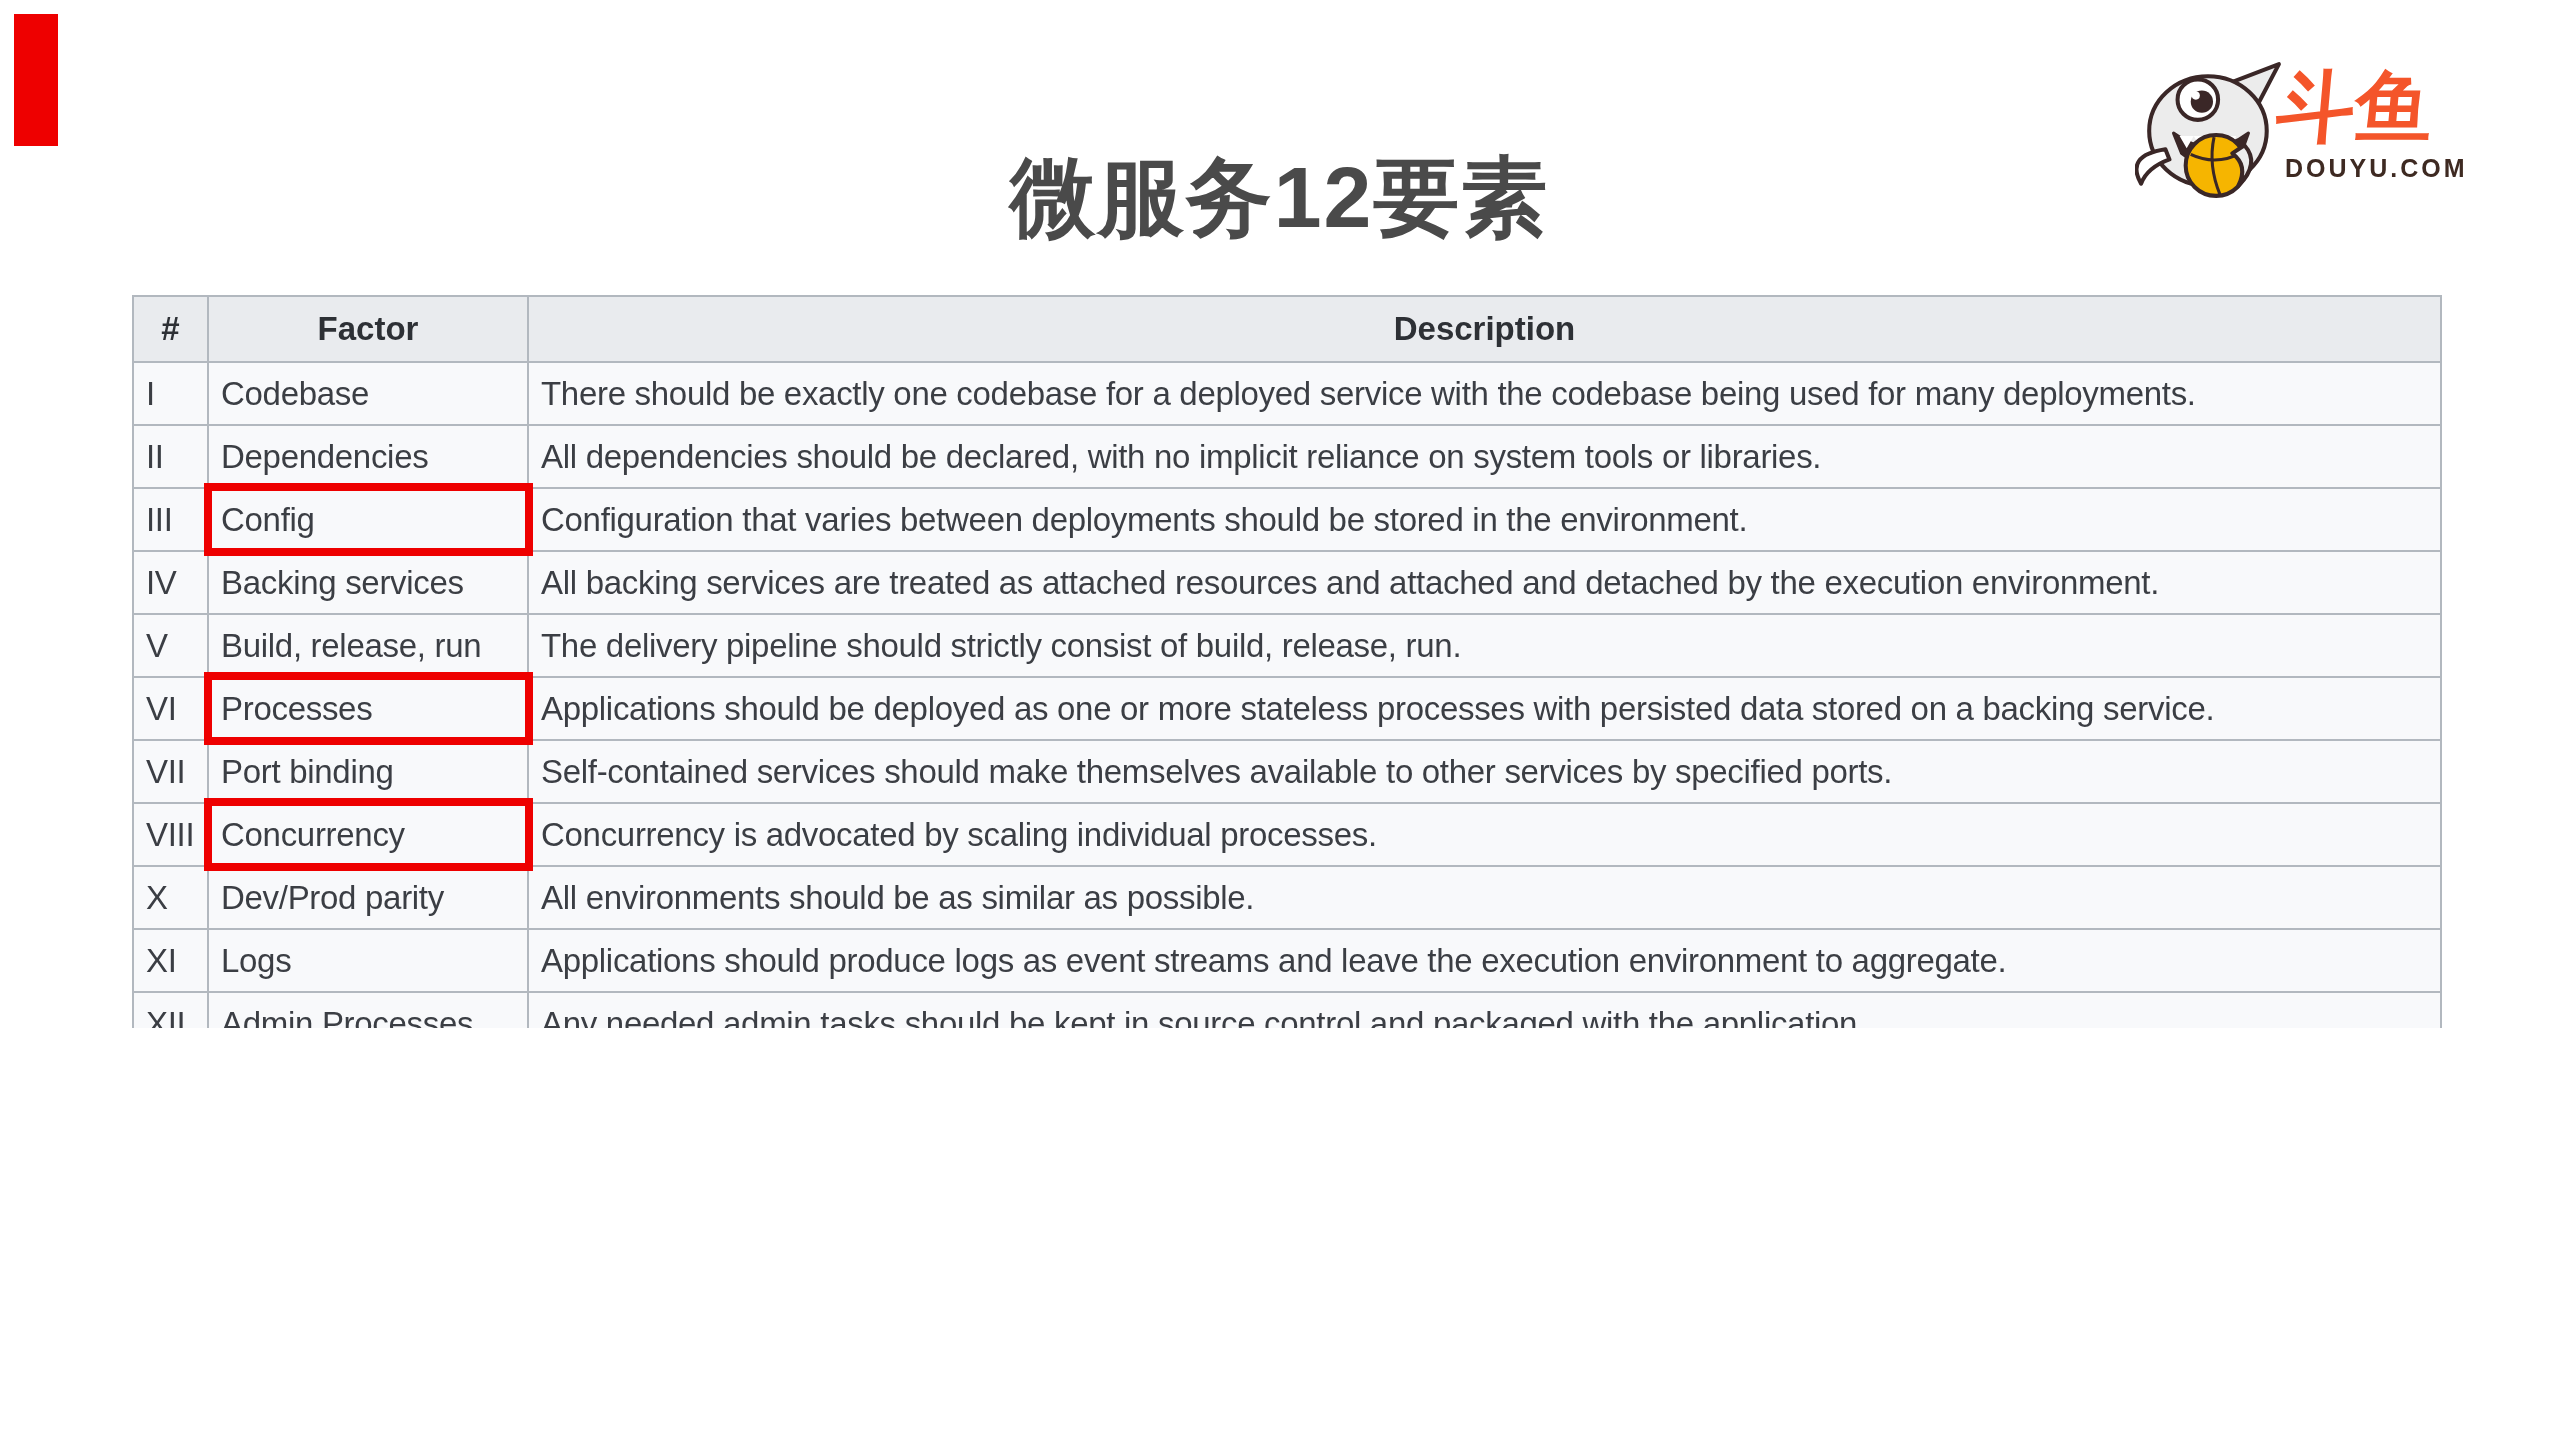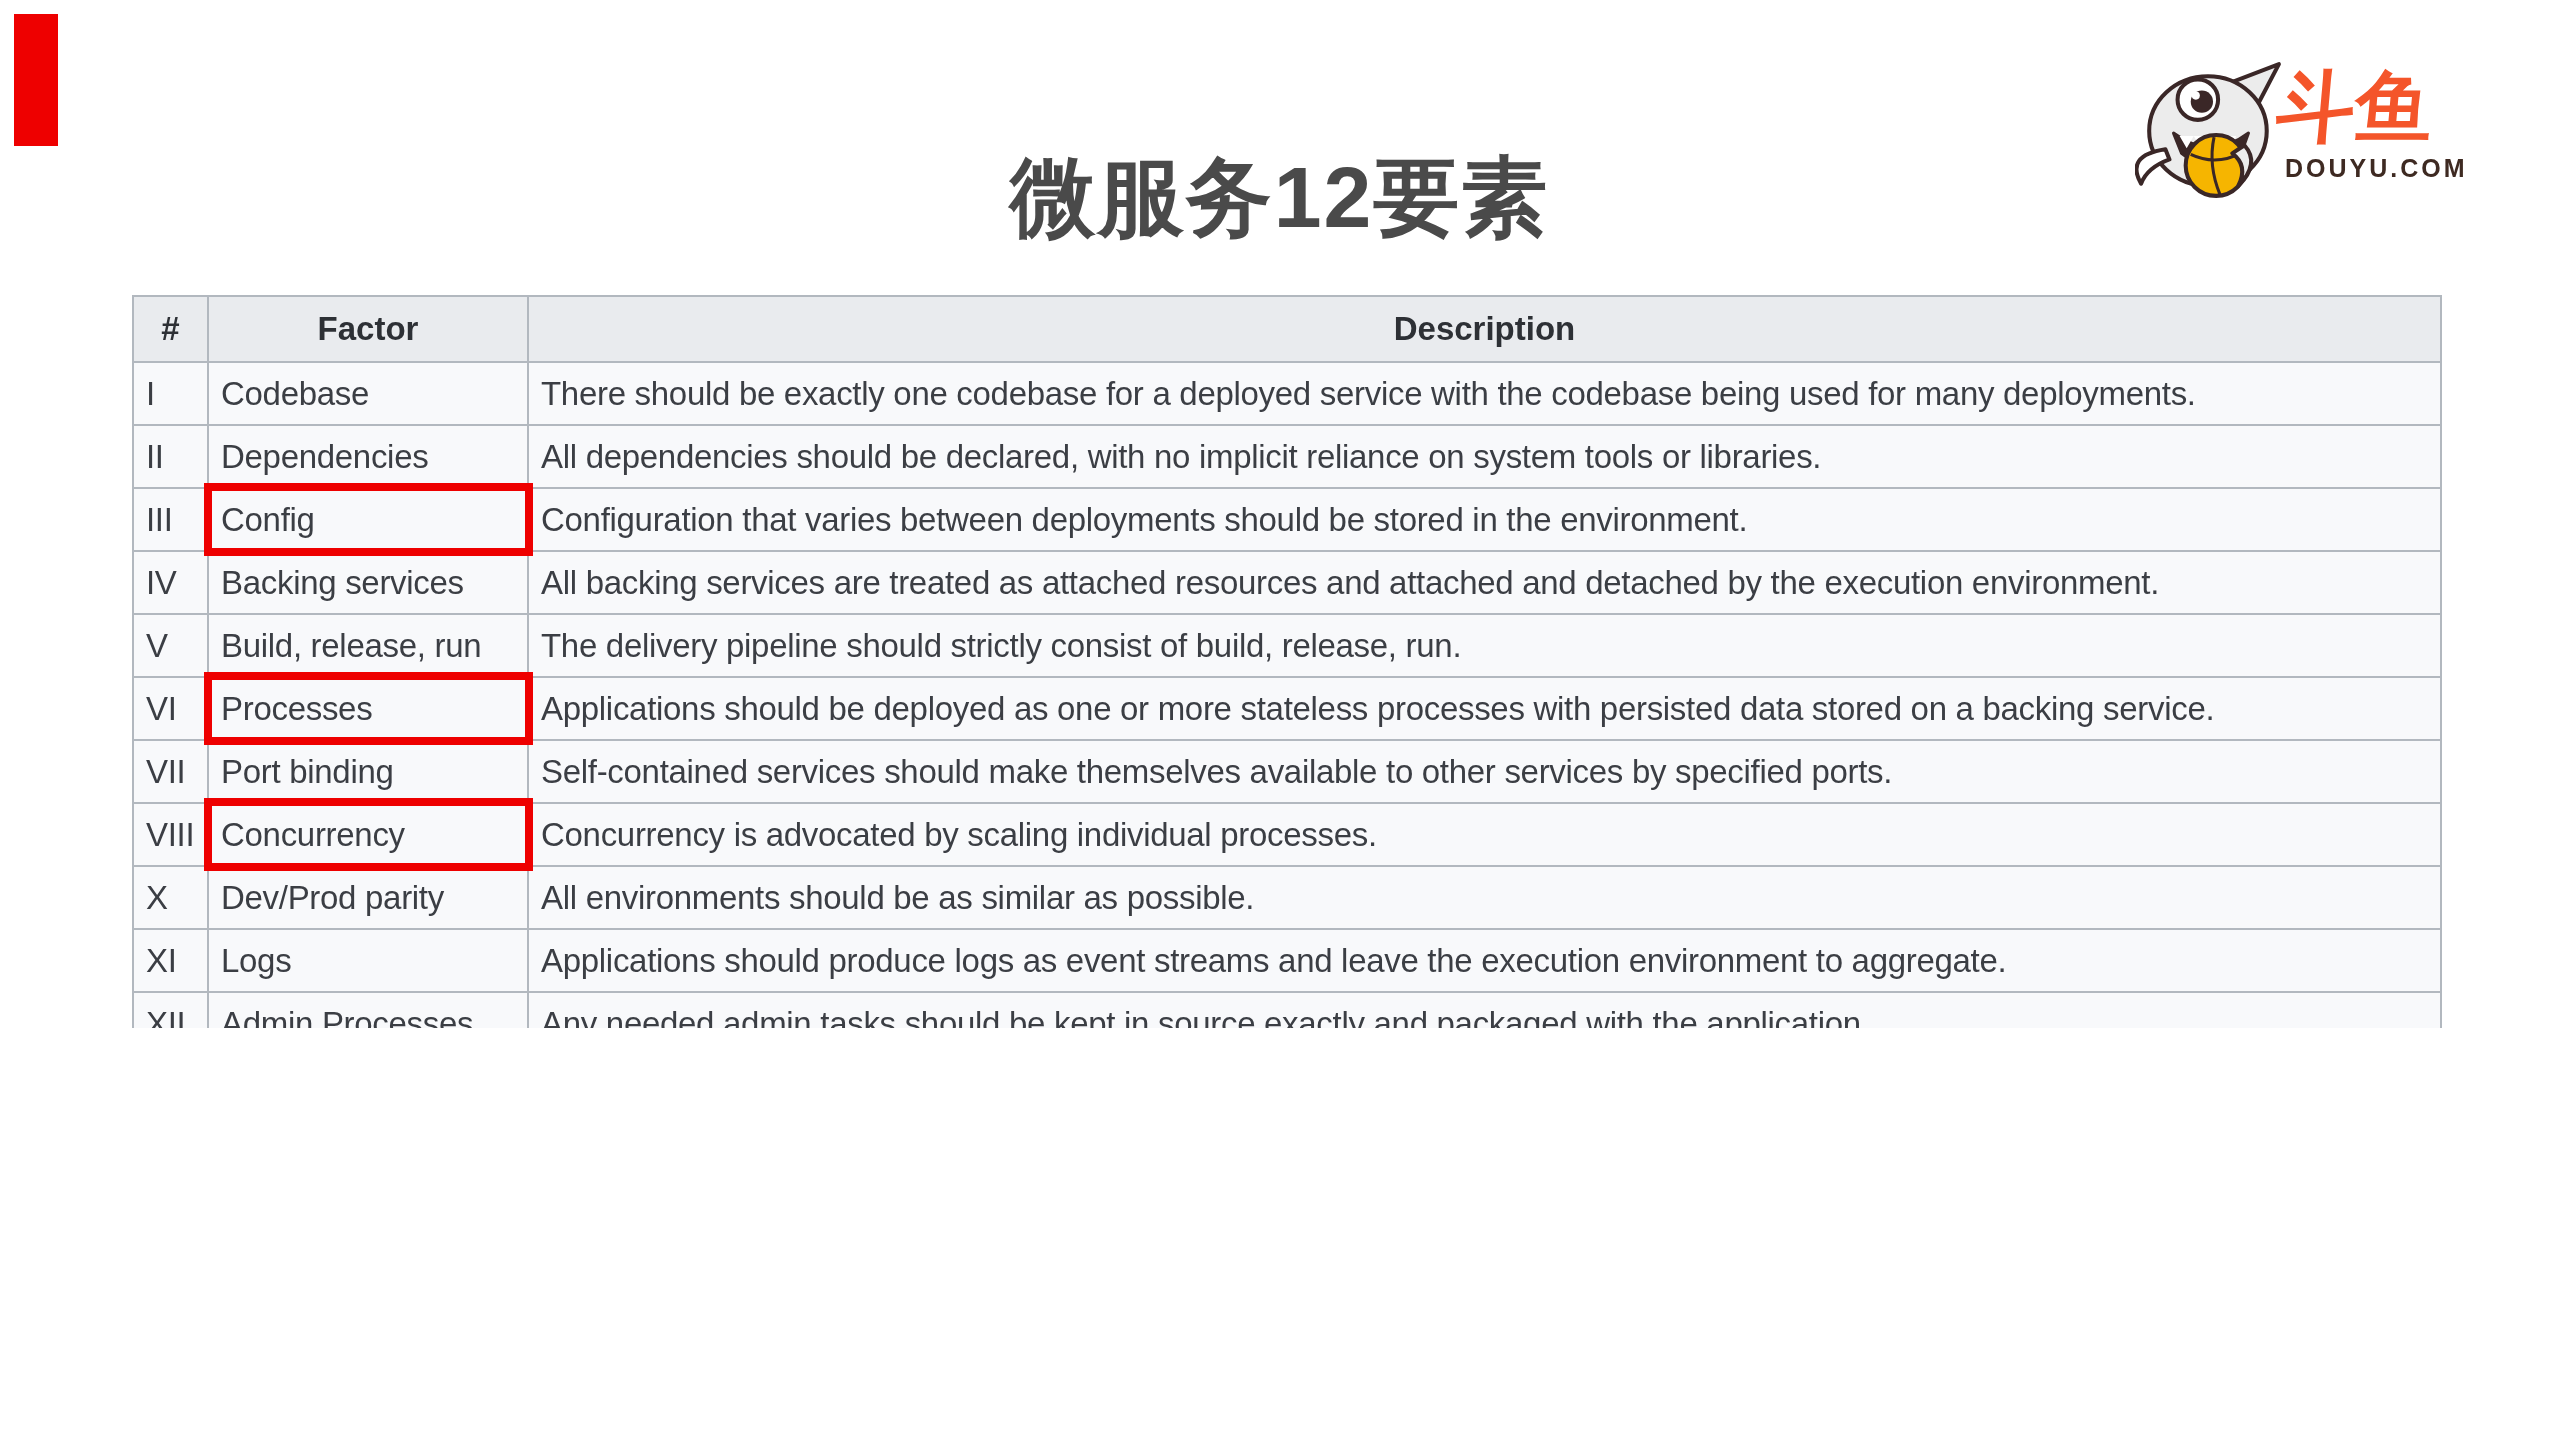--- a/index.html
+++ b/index.html
@@ -144,21 +144,21 @@
 
     <tr class="table-row">
       <td class="num-cell">XI</td>
       <td class="factor-cell">Logs</td>
       <td class="desc-cell">Applications should produce logs as event streams and leave the execution environment to aggregate.</td>
     </tr>
 
     <tr class="table-row">
       <td class="num-cell">XII</td>
       <td class="factor-cell">Admin Processes</td>
-      <td class="desc-cell">Any needed admin tasks should be kept in source exactly and packaged with the application.</td>
+      <td class="desc-cell">Any needed admin tasks should be kept in source control and packaged with the application.</td>
     </tr>
   </tbody>
   </table>
 
   <div class="footer-black"></div>
   <div class="footer-yellow"></div>
 
   <svg class="logo100" viewBox="0 0 212 98" xmlns="http://www.w3.org/2000/svg">
     <g fill="#f2c41d">
       <path d="M44,0 L44,98 L18,98 L18,30 L4,36 L4,20 Z"></path>

